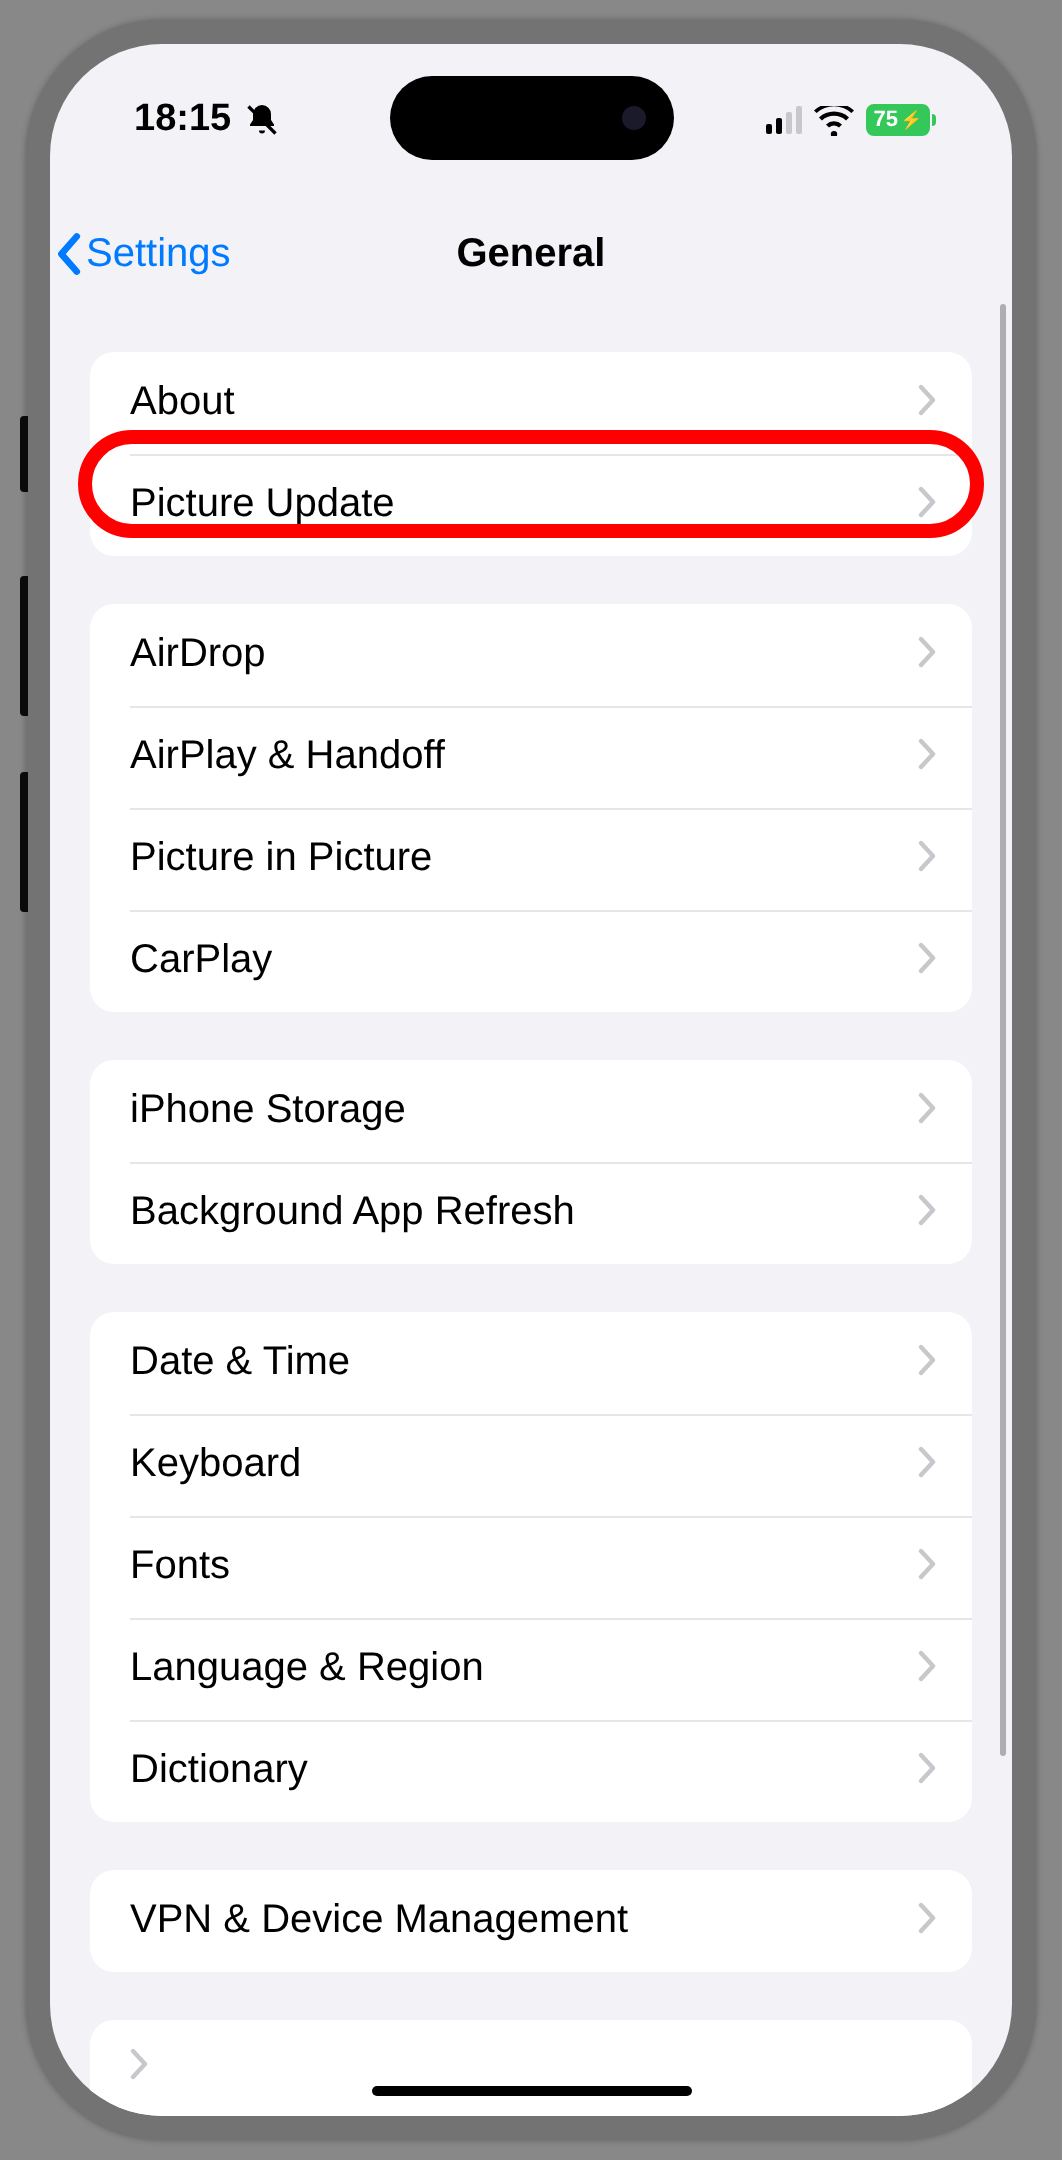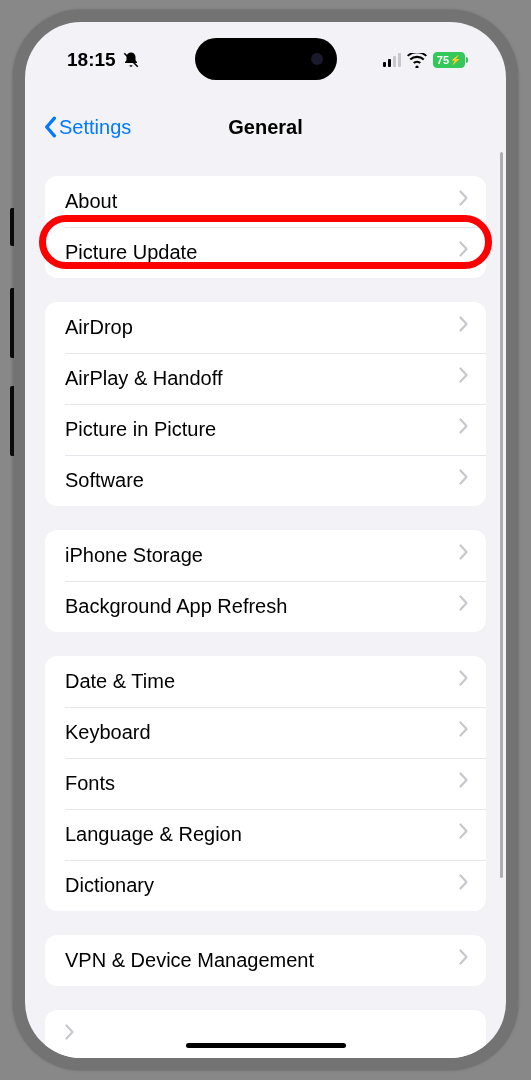--- a/index.html
+++ b/index.html
@@ -135,21 +135,21 @@
       left: 0;
       right: 0;
       height: 54px;
       display: flex;
       align-items: center;
       justify-content: center;
       padding: 0 18px;
     }
     .nav-back {
       position: absolute;
-      left: 18px;
+      left: 2px;
       display: flex;
       align-items: center;
       gap: 2px;
       color: #007aff;
       font-size: 20px;
     }
     .nav-title {
       font-size: 20px;
       font-weight: 600;
       color: #000;
@@ -174,21 +174,21 @@
       z-index: 4;
     }
     .group {
       background: #fff;
       border-radius: 12px;
       margin-top: 24px;
     }
     .group:first-child { margin-top: 18px; }
     .row {
       display: flex;
-      align-items: flex-start;
+      align-items: flex-end;
       justify-content: space-between;
       padding: 14px 18px 14px 20px;
       position: relative;
     }
     .row:not(:first-child)::before {
       content: '';
       position: absolute;
       top: 0;
       left: 20px;
       right: 0;
@@ -313,21 +313,21 @@
                 <path d="M1.5 1.5L7.5 8l-6 6.5" stroke="#c7c7cc" stroke-width="2.2" stroke-linecap="round" stroke-linejoin="round"></path>
               </svg></span>
           </div>
           <div class="row">
             <span class="row-label">Picture in Picture</span>
             <span class="chevron"><svg width="9" height="16" viewBox="0 0 9 16" fill="none">
                 <path d="M1.5 1.5L7.5 8l-6 6.5" stroke="#c7c7cc" stroke-width="2.2" stroke-linecap="round" stroke-linejoin="round"></path>
               </svg></span>
           </div>
           <div class="row">
-            <span class="row-label">Software</span>
+            <span class="row-label">CarPlay</span>
             <span class="chevron"><svg width="9" height="16" viewBox="0 0 9 16" fill="none">
                 <path d="M1.5 1.5L7.5 8l-6 6.5" stroke="#c7c7cc" stroke-width="2.2" stroke-linecap="round" stroke-linejoin="round"></path>
               </svg></span>
           </div>
         </div>
         <div class="group">
           <div class="row">
             <span class="row-label">iPhone Storage</span>
             <span class="chevron"><svg width="9" height="16" viewBox="0 0 9 16" fill="none">
                 <path d="M1.5 1.5L7.5 8l-6 6.5" stroke="#c7c7cc" stroke-width="2.2" stroke-linecap="round" stroke-linejoin="round"></path>

